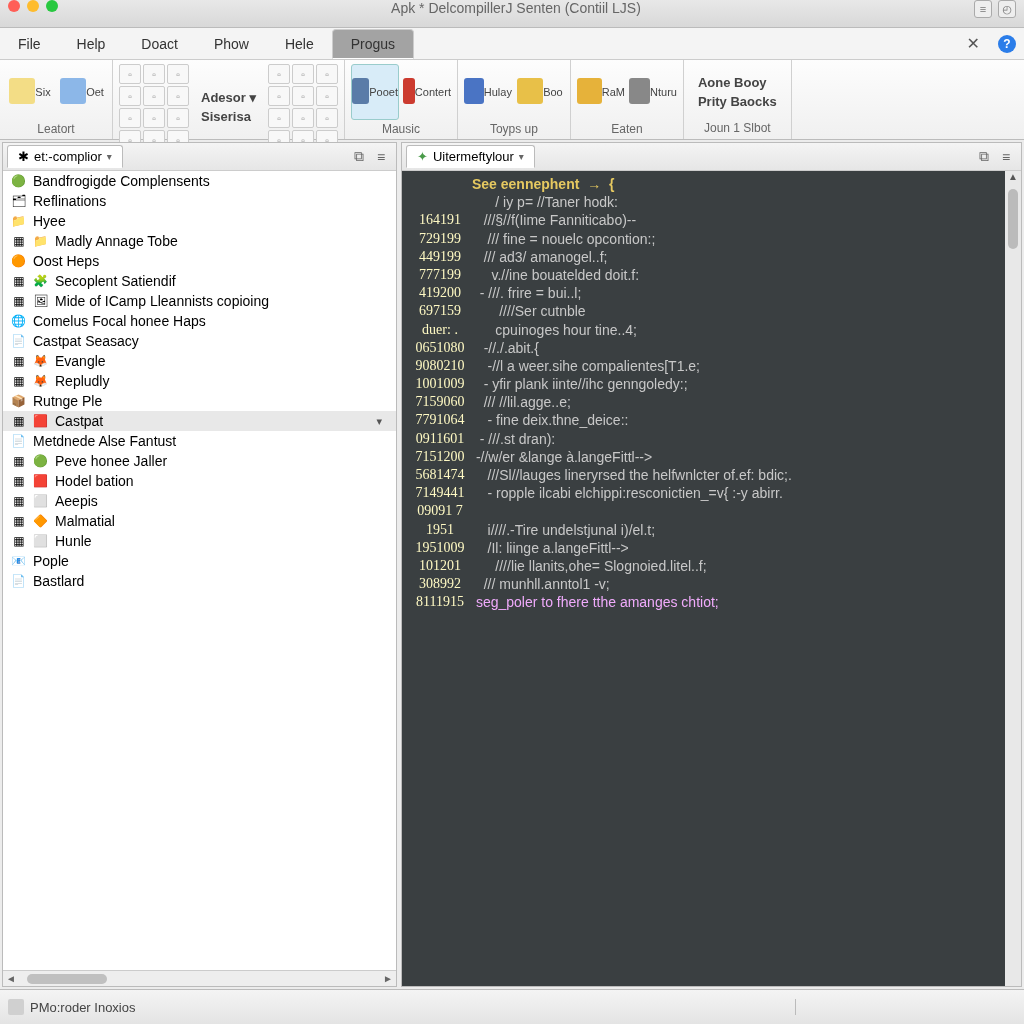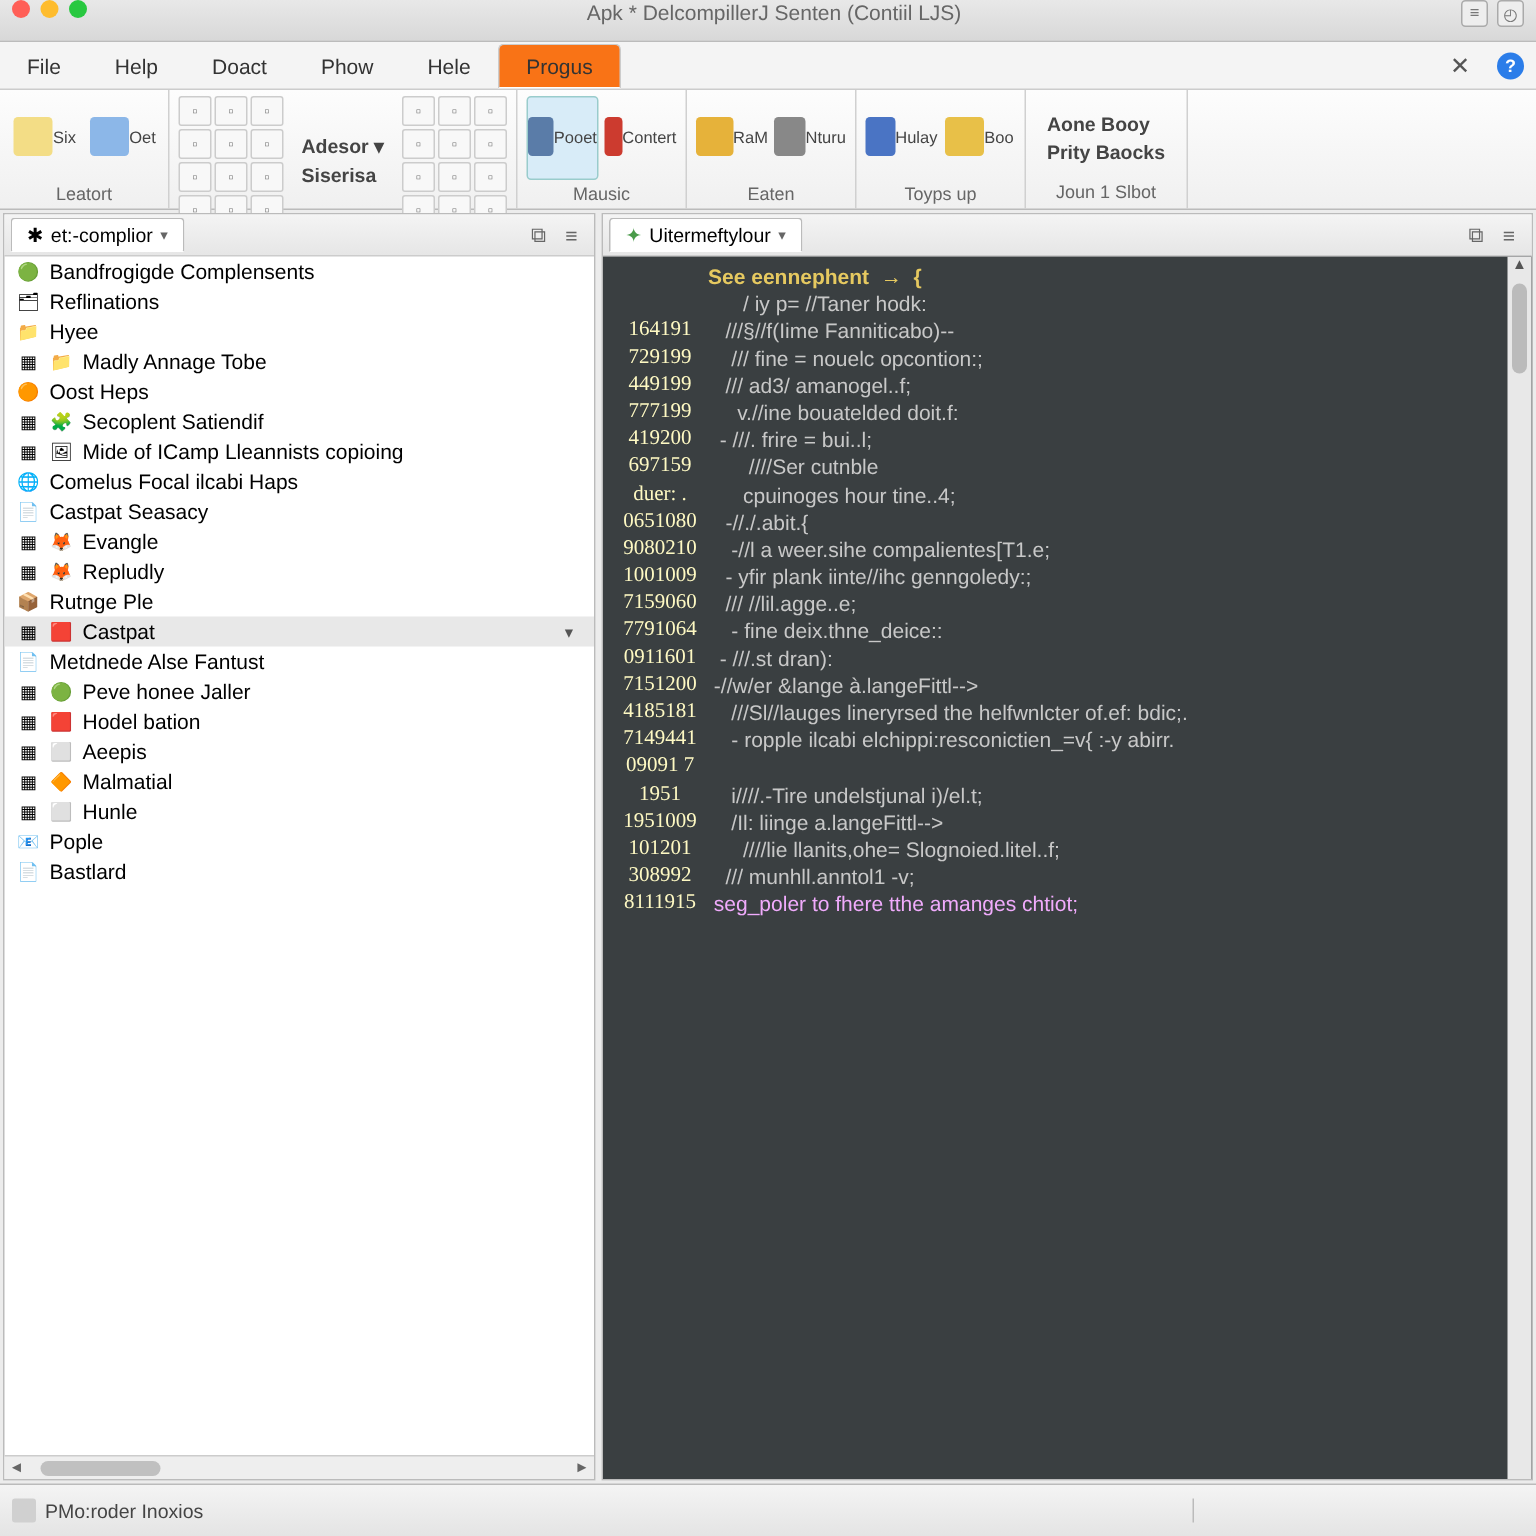--- a/index.html
+++ b/index.html
@@ -6,21 +6,21 @@
 body { width: 1024px; height: 1024px; background: #ececec; overflow: hidden; display: flex; flex-direction: column; }
 .titlebar { height: 28px; background: linear-gradient(#e8e8e8,#d8d8d8); display: flex; align-items: flex-start; padding: 0 8px; border-bottom: 1px solid #bbb; }
 .traffic { display: flex; gap: 7px; }
 .traffic span { width: 12px; height: 12px; border-radius: 50%; display: inline-block; }
 .title-text { flex: 1; text-align: center; color: #666; font-size: 14px; }
 .title-right { display: flex; gap: 6px; }
 .title-right span { width: 18px; height: 18px; border: 1px solid #aaa; border-radius: 3px; background: #eee; display:inline-flex; align-items:center; justify-content:center; font-size:11px; color:#777; }
 .menubar { height: 32px; background: #f4f4f4; display: flex; align-items: center; border-bottom: 1px solid #ccc; }
 .menubar .menu-item { padding: 6px 18px; font-size: 14px; color: #333; cursor: pointer; }
 .menubar .menu-tab { display:flex; align-items:center; }
-.menubar .menu-item.active { background: #f97316; border: 1px solid #ccc; border-bottom: 1px solid #fff; border-radius: 4px 4px 0 0; }
+.menubar .menu-item.active { background: #a3a3a3; border: 1px solid #ccc; border-bottom: 1px solid #fff; border-radius: 4px 4px 0 0; }
 .menu-spacer { flex: 1; }
 .menu-close { padding: 0 10px; font-size: 16px; color: #555; cursor:pointer; }
 .menu-help { width:18px; height:18px; border-radius:50%; background:#2b7de9; color:#fff; font-size:12px; display:inline-flex; align-items:center; justify-content:center; margin:0 8px; cursor:pointer; font-weight:bold;}
 .ribbon { height: 80px; background: linear-gradient(#fdfdfd,#f0f0f0); border-bottom: 1px solid #bbb; display: flex; }
 .ribbon-group { border-right: 1px solid #d0d0d0; display: flex; flex-direction: column; padding: 4px 6px 2px 6px; }
 .ribbon-group-body { flex: 1; display: flex; align-items: center; gap: 4px; }
 .ribbon-group-label { text-align: center; font-size: 12px; color: #666; padding: 2px 0; }
 .big-btn { display: flex; flex-direction: row; align-items: center; justify-content: center; width: 48px; height: 56px; font-size: 11px; color: #444; cursor:pointer; border-radius:3px; }
 .big-btn.active { background:#d8ecf8; border:1px solid #9cc; }
 .big-btn .ico { width: 26px; height: 26px; margin-bottom: 2px; border-radius: 3px; display:inline-flex; align-items:center; justify-content:center; font-size:16px; }
@@ -156,42 +156,42 @@
         <div class="big-btn">
           <span class="ico" style="background: rgb(204, 59, 47);"></span>
           <span>Contert</span>
         </div>
       </div>
       <div class="ribbon-group-label">Mausic</div>
     </div>
     <div class="ribbon-group">
       <div class="ribbon-group-body">
         <div class="big-btn">
+          <span class="ico" style="background: rgb(74, 116, 196);"></span>
+          <span>Hulay</span>
+        </div>
+        <div class="big-btn">
+          <span class="ico" style="background: rgb(232, 192, 72);"></span>
+          <span>Boo</span>
+        </div>
+      </div>
+      <div class="ribbon-group-label">Toyps up</div>
+    </div>
+    <div class="ribbon-group">
+      <div class="ribbon-group-body">
+        <div class="big-btn">
           <span class="ico" style="background: rgb(230, 178, 58);"></span>
           <span>RaM</span>
         </div>
         <div class="big-btn">
           <span class="ico" style="background: rgb(136, 136, 136);"></span>
           <span>Nturu</span>
         </div>
       </div>
       <div class="ribbon-group-label">Eaten</div>
-    </div>
-    <div class="ribbon-group">
-      <div class="ribbon-group-body">
-        <div class="big-btn">
-          <span class="ico" style="background: rgb(74, 116, 196);"></span>
-          <span>Hulay</span>
-        </div>
-        <div class="big-btn">
-          <span class="ico" style="background: rgb(232, 192, 72);"></span>
-          <span>Boo</span>
-        </div>
-      </div>
-      <div class="ribbon-group-label">Toyps up</div>
     </div>
     <div class="ribbon-group">
       <div class="ribbon-group-body">
         <div class="link-col">
           <span>Aone Booy</span>
           <span>Prity Baocks</span>
         </div>
       </div>
       <div class="ribbon-group-label">Joun 1 Slbot</div>
     </div>
@@ -236,21 +236,21 @@
           <span class="ico">🧩</span>
           <span>Secoplent Satiendif</span>
         </div>
         <div class="tree-item">
           <span class="ico">▦</span>
           <span class="ico">🖼</span>
           <span>Mide of ICamp Lleannists copioing</span>
         </div>
         <div class="tree-item">
           <span class="ico">🌐</span>
-          <span>Comelus Focal ilcabi Haps</span>
+          <span>Comelus Focal honee Haps</span>
         </div>
         <div class="tree-item">
           <span class="ico">📄</span>
           <span>Castpat Seasacy</span>
         </div>
         <div class="tree-item">
           <span class="ico">▦</span>
           <span class="ico">🦊</span>
           <span>Evangle</span>
         </div>
@@ -336,21 +336,21 @@
         <div class="code-line"><span class="num">419200</span><span class="txt ">  - ///. frire = bui..l;</span></div>
         <div class="code-line"><span class="num">697159</span><span class="txt ">       ////Ser cutnble</span></div>
         <div class="code-line"><span class="num">duer: .</span><span class="txt ">      cpuinoges hour tine..4;</span></div>
         <div class="code-line"><span class="num">0651080</span><span class="txt ">   -//./.abit.{</span></div>
         <div class="code-line"><span class="num">9080210</span><span class="txt ">    -//l a weer.sihe compalientes[T1.e;</span></div>
         <div class="code-line"><span class="num">1001009</span><span class="txt ">   - yfir plank iinte//ihc genngoledy:;</span></div>
         <div class="code-line"><span class="num">7159060</span><span class="txt ">   /// //lil.agge..e;</span></div>
         <div class="code-line"><span class="num">7791064</span><span class="txt ">    - fine deix.thne_deice::</span></div>
         <div class="code-line"><span class="num">0911601</span><span class="txt ">  - ///.st dran):</span></div>
         <div class="code-line"><span class="num">7151200</span><span class="txt "> -//w/er &amp;lange à.langeFittl--&gt;</span></div>
-        <div class="code-line"><span class="num">4185181</span><span class="txt ">    ///Sl//lauges lineryrsed the helfwnlcter of.ef: bdic;.</span></div>
+        <div class="code-line"><span class="num">5681474</span><span class="txt ">    ///Sl//lauges lineryrsed the helfwnlcter of.ef: bdic;.</span></div>
         <div class="code-line"><span class="num">7149441</span><span class="txt ">    - ropple ilcabi elchippi:resconictien_=v{ :-y abirr.</span></div>
         <div class="code-line"><span class="num">09091 7</span><span class="txt "></span></div>
         <div class="code-line"><span class="num">1951</span><span class="txt ">    i////.-Tire undelstjunal i)/el.t;</span></div>
         <div class="code-line"><span class="num">1951009</span><span class="txt ">    /Il: liinge a.langeFittl--&gt;</span></div>
         <div class="code-line"><span class="num">101201</span><span class="txt ">      ////lie llanits,ohe= Slognoied.litel..f;</span></div>
         <div class="code-line"><span class="num">308992</span><span class="txt ">   /// munhll.anntol1 -v;</span></div>
         <div class="code-line"><span class="num">8111915</span><span class="txt kw2"> seg_poler to fhere tthe amanges chtiot;</span></div>
         <div class="vscroll">
         <span class="arrow">▲</span>
         <div class="thumb"></div>

